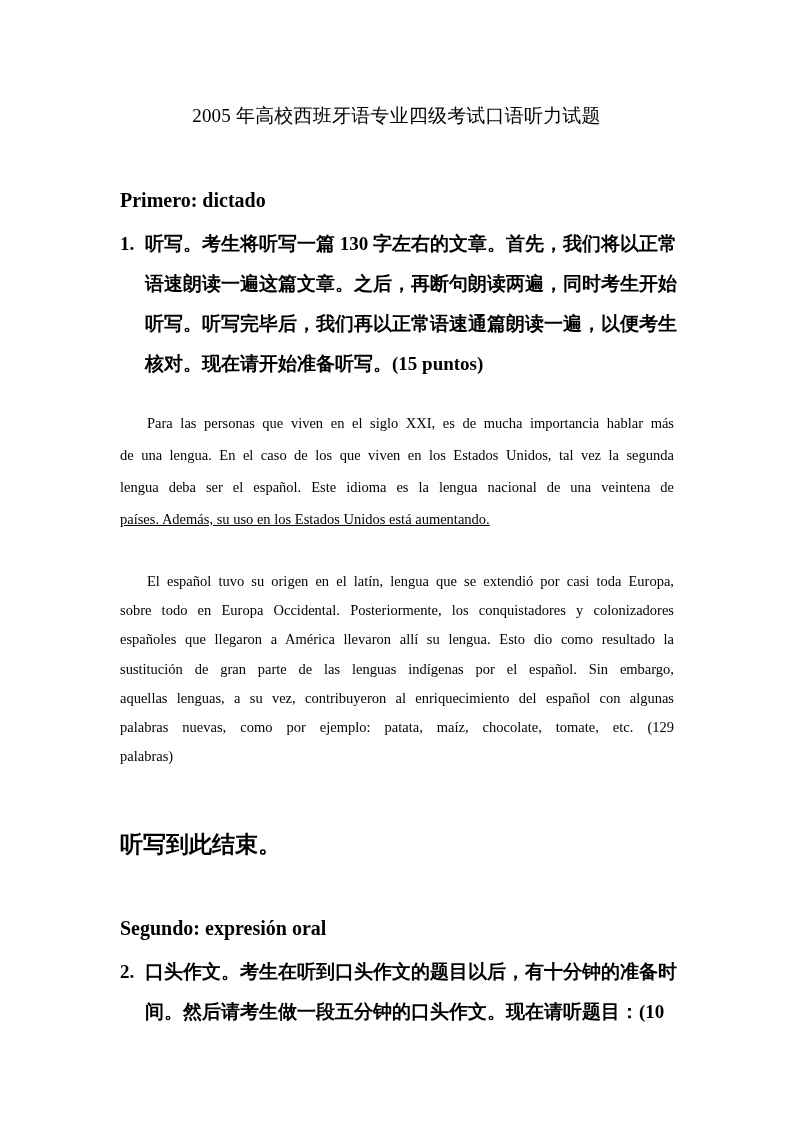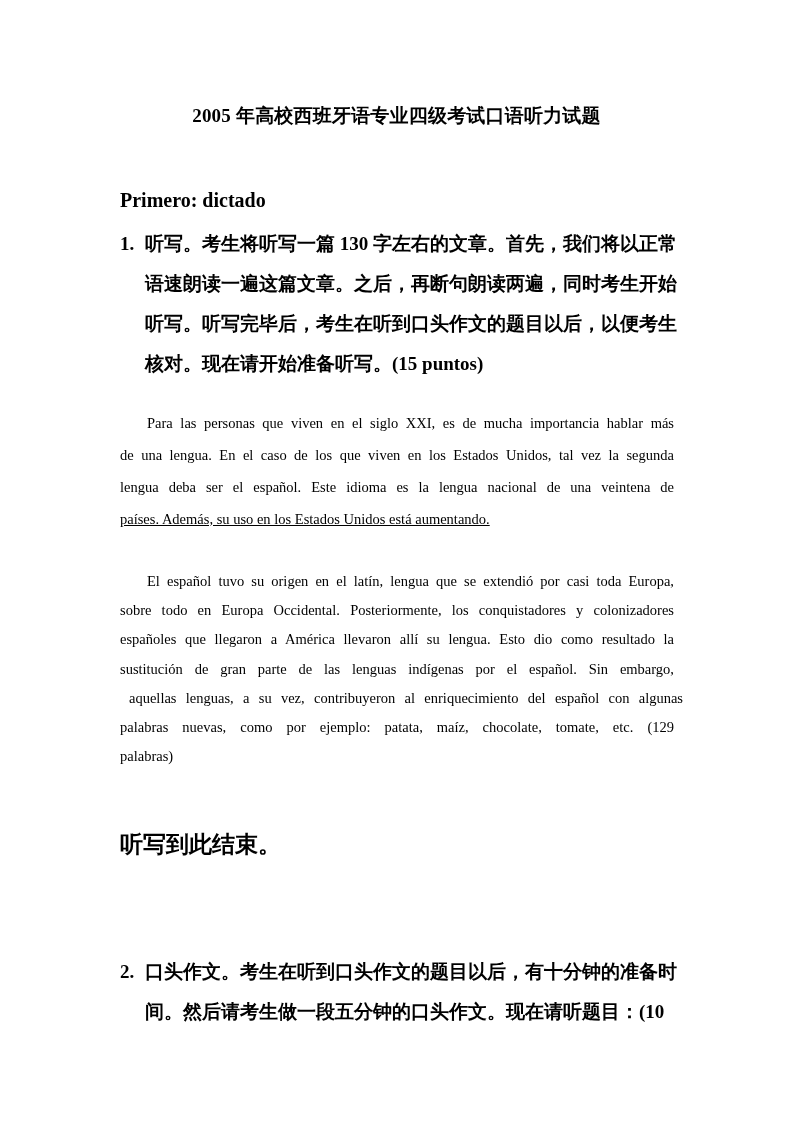--- a/index.html
+++ b/index.html
@@ -21,21 +21,21 @@
       top: 0;
       width: 793px;
       height: 1122px;
     }
     .title {
       position: absolute;
       left: 0;
       width: 793px;
       top: 104px;
       text-align: center;
-      font-weight: bold;
+      font-weight: normal;
       font-size: 19px;
       line-height: 24px;
       letter-spacing: 0.2px;
     }
     .section-heading {
       position: absolute;
       left: 120px;
       font-weight: bold;
       font-size: 20px;
       line-height: 24px;
@@ -94,43 +94,44 @@
 <div class="page">
 
   <div class="title">2005 年高校西班牙语专业四级考试口语听力试题</div>
 
   <div class="section-heading" style="top:188px;">Primero: dictado</div>
 
   <div class="question" style="top:232px;">
     <span class="q-num">1.</span>
     <span class="q-line" style="left:25px; top:0px;">听写。考生将听写一篇 130 字左右的文章。首先，我们将以正常</span>
     <span class="q-line" style="left:25px; top:40px;">语速朗读一遍这篇文章。之后，再断句朗读两遍，同时考生开始</span>
-    <span class="q-line" style="left:25px; top:80px;">听写。听写完毕后，考生在听到口头作文的题目以后，以便考生</span>
+    <span class="q-line" style="left:25px; top:80px;">听写。听写完毕后，我们再以正常语速通篇朗读一遍，以便考生</span>
     <span class="q-line" style="left:25px; top:120px;">核对。现在请开始准备听写。(15 puntos)</span>
   </div>
 
   <div class="para" style="top:413px;">
     <div class="p-line justify indent" style="top:0px;">Para las personas que viven en el siglo XXI, es de mucha importancia hablar más</div>
     <div class="p-line justify" style="top:32px;">de una lengua. En el caso de los que viven en los Estados Unidos, tal vez la segunda</div>
     <div class="p-line justify" style="top:64px;">lengua deba ser el español. Este idioma es la lengua nacional de una veintena de</div>
     <div class="p-line" style="top:96px;text-decoration:underline;">países. Además, su uso en los Estados Unidos está aumentando.</div>
   </div>
 
   <div class="para" style="top:571px;">
     <div class="p-line justify indent" style="top:0px;">El español tuvo su origen en el latín, lengua que se extendió por casi toda Europa,</div>
     <div class="p-line justify" style="top:29px;">sobre todo en Europa Occidental. Posteriormente, los conquistadores y colonizadores</div>
     <div class="p-line justify" style="top:58px;">españoles que llegaron a América llevaron allí su lengua. Esto dio como resultado la</div>
     <div class="p-line justify" style="top:88px;">sustitución de gran parte de las lenguas indígenas por el español. Sin embargo,</div>
-    <div class="p-line justify" style="top:117px;margin-left:9px;">aquellas lenguas, a su vez, contribuyeron al enriquecimiento del español con algunas</div>
+    <div class="p-line justify" style="top:117px;">aquellas lenguas, a su vez, contribuyeron al enriquecimiento del español con algunas</div>
     <div class="p-line justify" style="top:146px;">palabras nuevas, como por ejemplo: patata, maíz, chocolate, tomate, etc. (129</div>
     <div class="p-line" style="top:175px;">palabras)</div>
   </div>
 
   <div class="end-note">听写到此结束。</div>
 
+  <div class="section-heading" style="top:916px;">Segundo: expresión oral</div>
 
   <div class="question" style="top:960px;">
     <span class="q-num">2.</span>
     <span class="q-line" style="left:25px; top:0px;">口头作文。考生在听到口头作文的题目以后，有十分钟的准备时</span>
     <span class="q-line" style="left:25px; top:40px;text-align:right;">间。然后请考生做一段五分钟的口头作文。现在请听题目：(10</span>
   </div>
 
 </div>
 
 </body></html>

